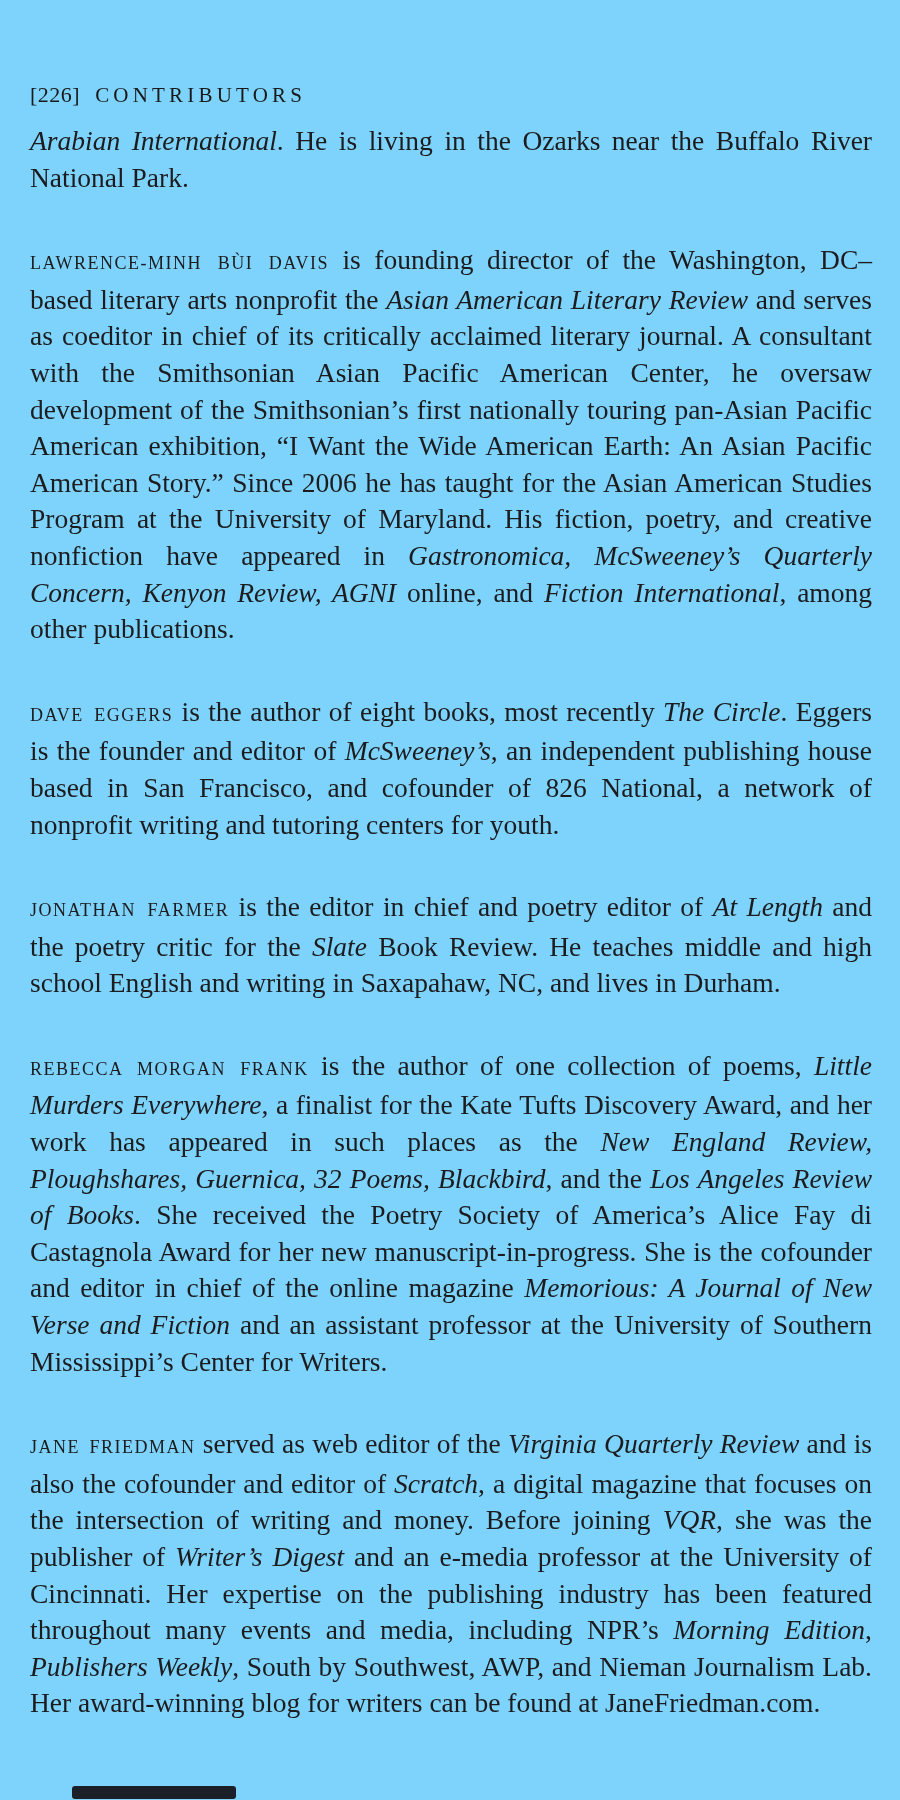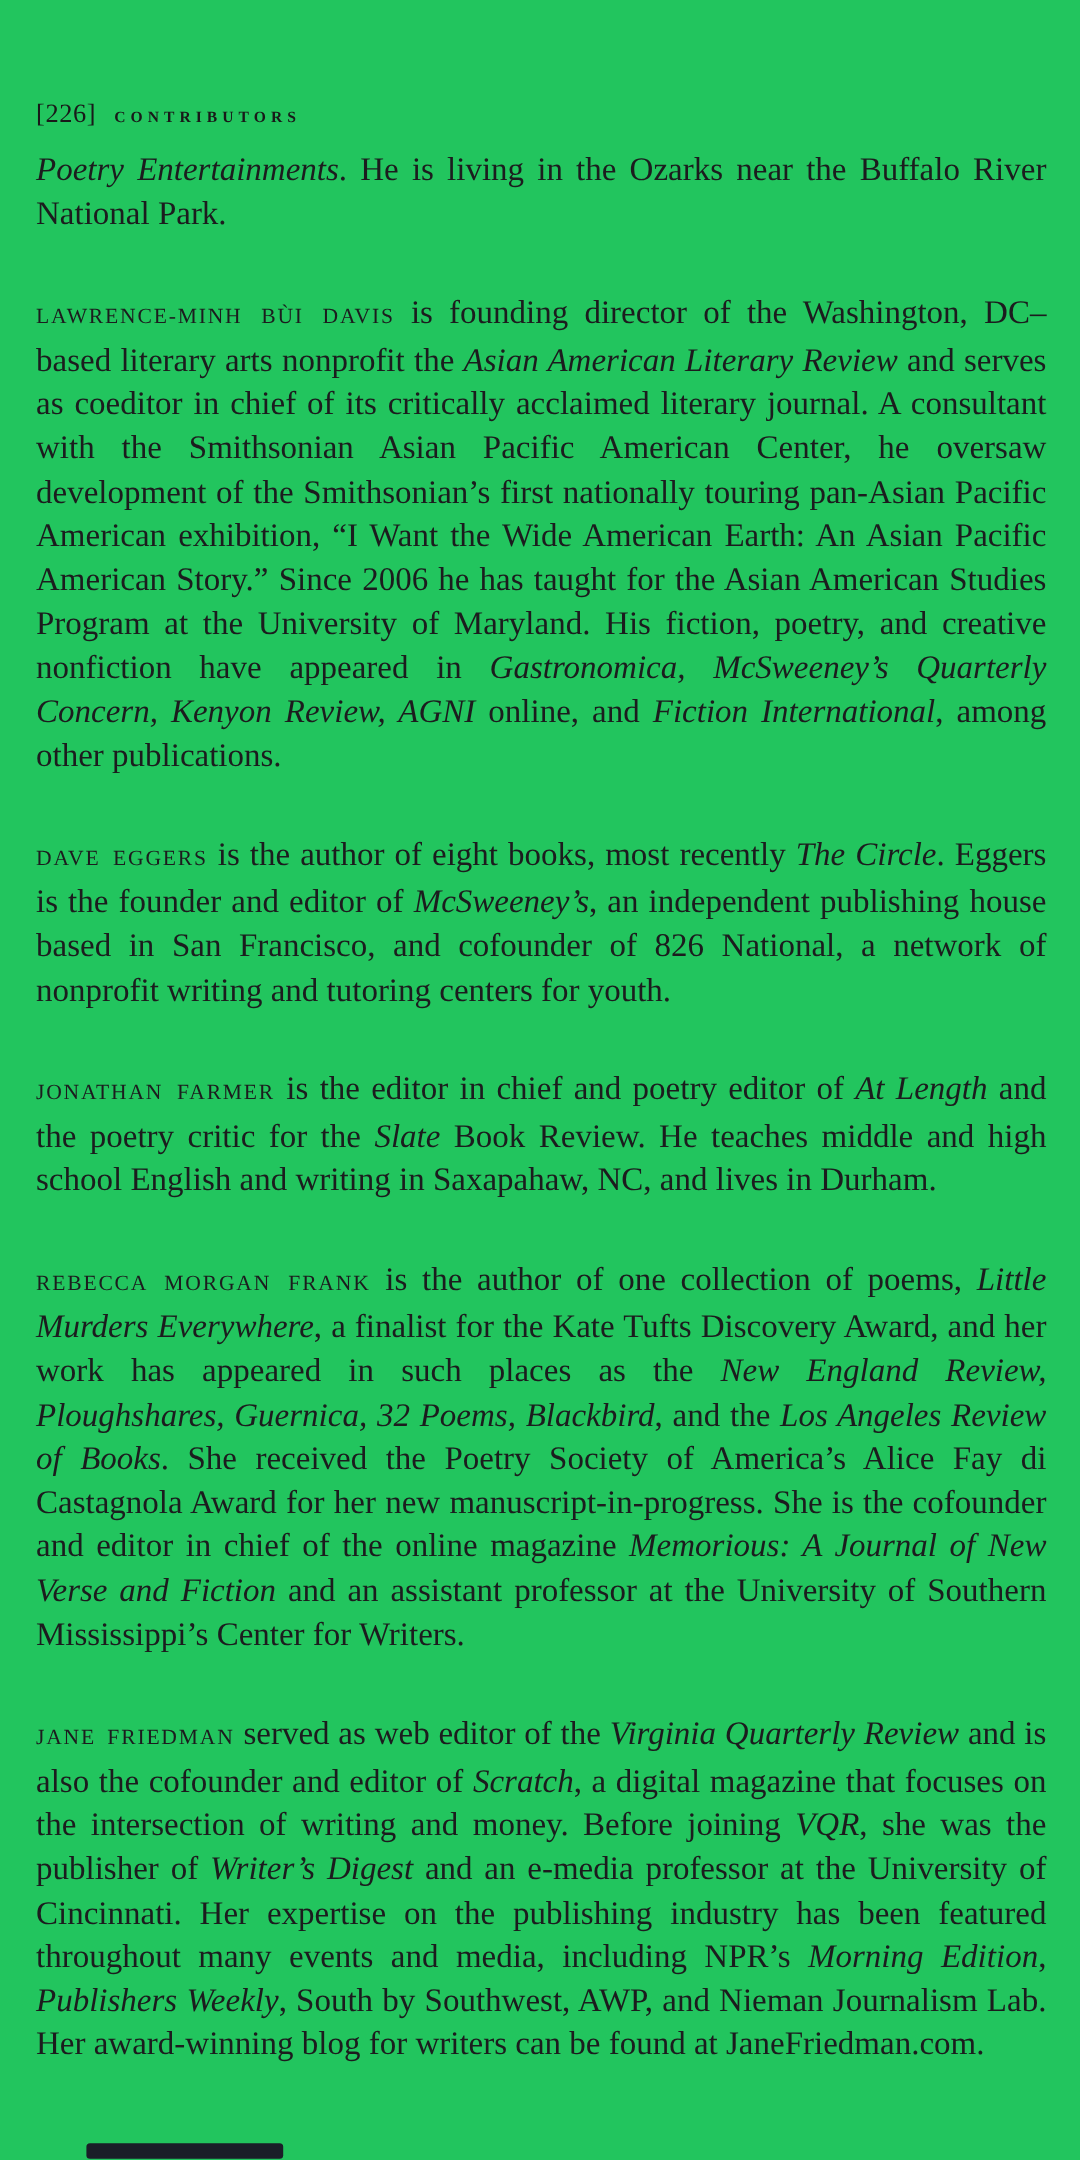--- a/index.html
+++ b/index.html
@@ -5,42 +5,41 @@
   html, body {
     margin: 0;
     padding: 0;
     background: #ffffff;
   }
   .page {
     position: relative;
     width: 900px;
     height: 1800px;
     box-sizing: border-box;
-    background: #22c55e;
+    background: #7dd3fc;
     color: #1c1c1e;
     font-family: "Liberation Serif", "DejaVu Serif", serif;
     padding: 82px 28px 0 30px;
     overflow: hidden;
   }
   .running-head {
     display: flex;
     align-items: baseline;
     gap: 15px;
     margin: 0 0 15px 0;
     color: #191919;
   }
   .page-number {
     font-size: 22px;
     letter-spacing: 0.5px;
   }
   .section-title {
-    font-size: 13px;
+    font-size: 21px;
     letter-spacing: 4.2px;
     word-spacing: 2px;
-    font-weight: bold;
   }
   .para {
     font-size: 27.5px;
     line-height: 36.6px;
     text-align: justify;
     text-justify: inter-word;
     margin: 0 0 46px 0;
     color: #1c1c1e;
   }
   .para:last-child { margin-bottom: 0; }
@@ -64,21 +63,21 @@
 </head>
 <body>
 
 <div class="page">
   <header class="running-head">
     <span class="page-number">[226]</span>
     <span class="section-title">CONTRIBUTORS</span>
   </header>
 
   <main id="content">
-      <p class="para"><span class="run-italic">Poetry Entertainments</span><span class="run-normal">. He is living in the Ozarks near the Buffalo River National Park.</span></p>
+      <p class="para"><span class="run-italic">Arabian International</span><span class="run-normal">. He is living in the Ozarks near the Buffalo River National Park.</span></p>
       <p class="para"><span class="run-smallcaps">LAWRENCE-MINH BÙI DAVIS</span><span class="run-normal"> is founding director of the Washington, DC–based literary arts nonprofit the </span><span class="run-italic">Asian American Literary Review</span><span class="run-normal"> and serves as coeditor in chief of its critically acclaimed literary journal. A consultant with the Smithsonian Asian Pacific American Center, he oversaw development of the Smithsonian’s first nationally touring pan-Asian Pacific American exhibition, “I Want the Wide American Earth: An Asian Pacific American Story.” Since 2006 he has taught for the Asian American Studies Program at the University of Maryland. His fiction, poetry, and creative nonfiction have appeared in </span><span class="run-italic">Gastronomica, McSweeney’s Quarterly Concern, Kenyon Review, AGNI</span><span class="run-normal"> online, and </span><span class="run-italic">Fiction International</span><span class="run-normal">, among other publications.</span></p>
       <p class="para"><span class="run-smallcaps">DAVE EGGERS</span><span class="run-normal"> is the author of eight books, most recently </span><span class="run-italic">The Circle</span><span class="run-normal">. Eggers is the founder and editor of </span><span class="run-italic">McSweeney’s</span><span class="run-normal">, an independent publishing house based in San Francisco, and cofounder of 826 National, a network of nonprofit writing and tutoring centers for youth.</span></p>
       <p class="para"><span class="run-smallcaps">JONATHAN FARMER</span><span class="run-normal"> is the editor in chief and poetry editor of </span><span class="run-italic">At Length</span><span class="run-normal"> and the poetry critic for the </span><span class="run-italic">Slate</span><span class="run-normal"> Book Review. He teaches middle and high school English and writing in Saxapahaw, NC, and lives in Durham.</span></p>
       <p class="para"><span class="run-smallcaps">REBECCA MORGAN FRANK</span><span class="run-normal"> is the author of one collection of poems, </span><span class="run-italic">Little Murders Everywhere</span><span class="run-normal">, a finalist for the Kate Tufts Discovery Award, and her work has appeared in such places as the </span><span class="run-italic">New England Review, Ploughshares, Guernica, 32 Poems, Blackbird</span><span class="run-normal">, and the </span><span class="run-italic">Los Angeles Review of Books</span><span class="run-normal">. She received the Poetry Society of America’s Alice Fay di Castagnola Award for her new manuscript-in-progress. She is the cofounder and editor in chief of the online magazine </span><span class="run-italic">Memorious: A Journal of New Verse and Fiction</span><span class="run-normal"> and an assistant professor at the University of Southern Mississippi’s Center for Writers.</span></p>
       <p class="para"><span class="run-smallcaps">JANE FRIEDMAN</span><span class="run-normal"> served as web editor of the </span><span class="run-italic">Virginia Quarterly Review</span><span class="run-normal"> and is also the cofounder and editor of </span><span class="run-italic">Scratch</span><span class="run-normal">, a digital magazine that focuses on the intersection of writing and money. Before joining </span><span class="run-italic">VQR</span><span class="run-normal">, she was the publisher of </span><span class="run-italic">Writer’s Digest</span><span class="run-normal"> and an e-media professor at the University of Cincinnati. Her expertise on the publishing industry has been featured throughout many events and media, including NPR’s </span><span class="run-italic">Morning Edition</span><span class="run-normal">, </span><span class="run-italic">Publishers Weekly</span><span class="run-normal">, South by Southwest, AWP, and Nieman Journalism Lab. Her award-winning blog for writers can be found at JaneFriedman.com.</span></p>
     </main>
 
   <div class="progress-bar"></div>
 </div>
 

